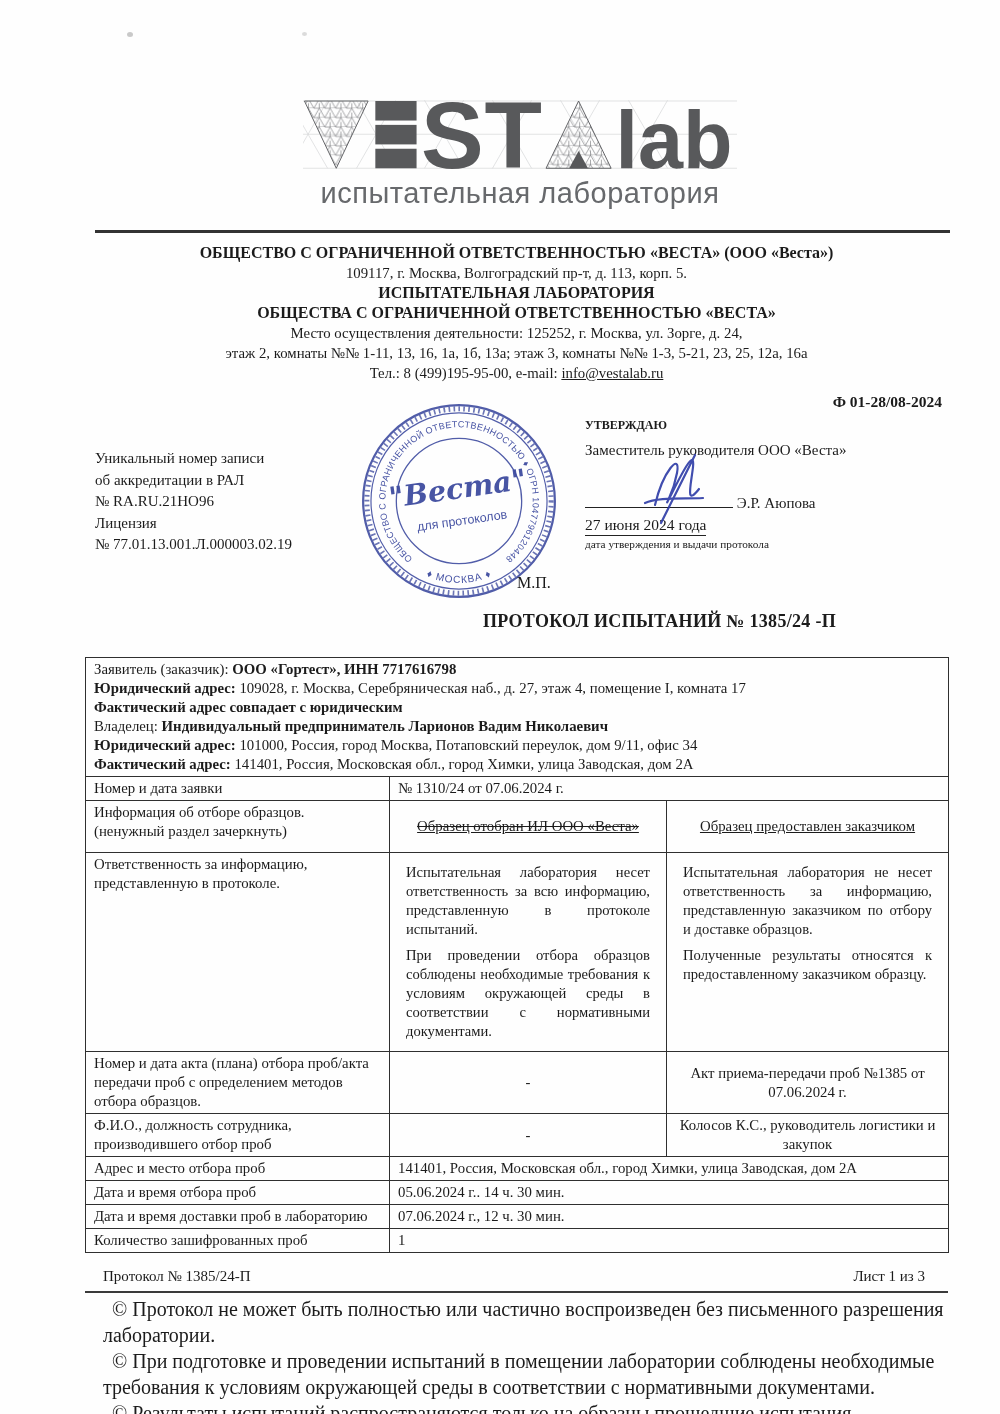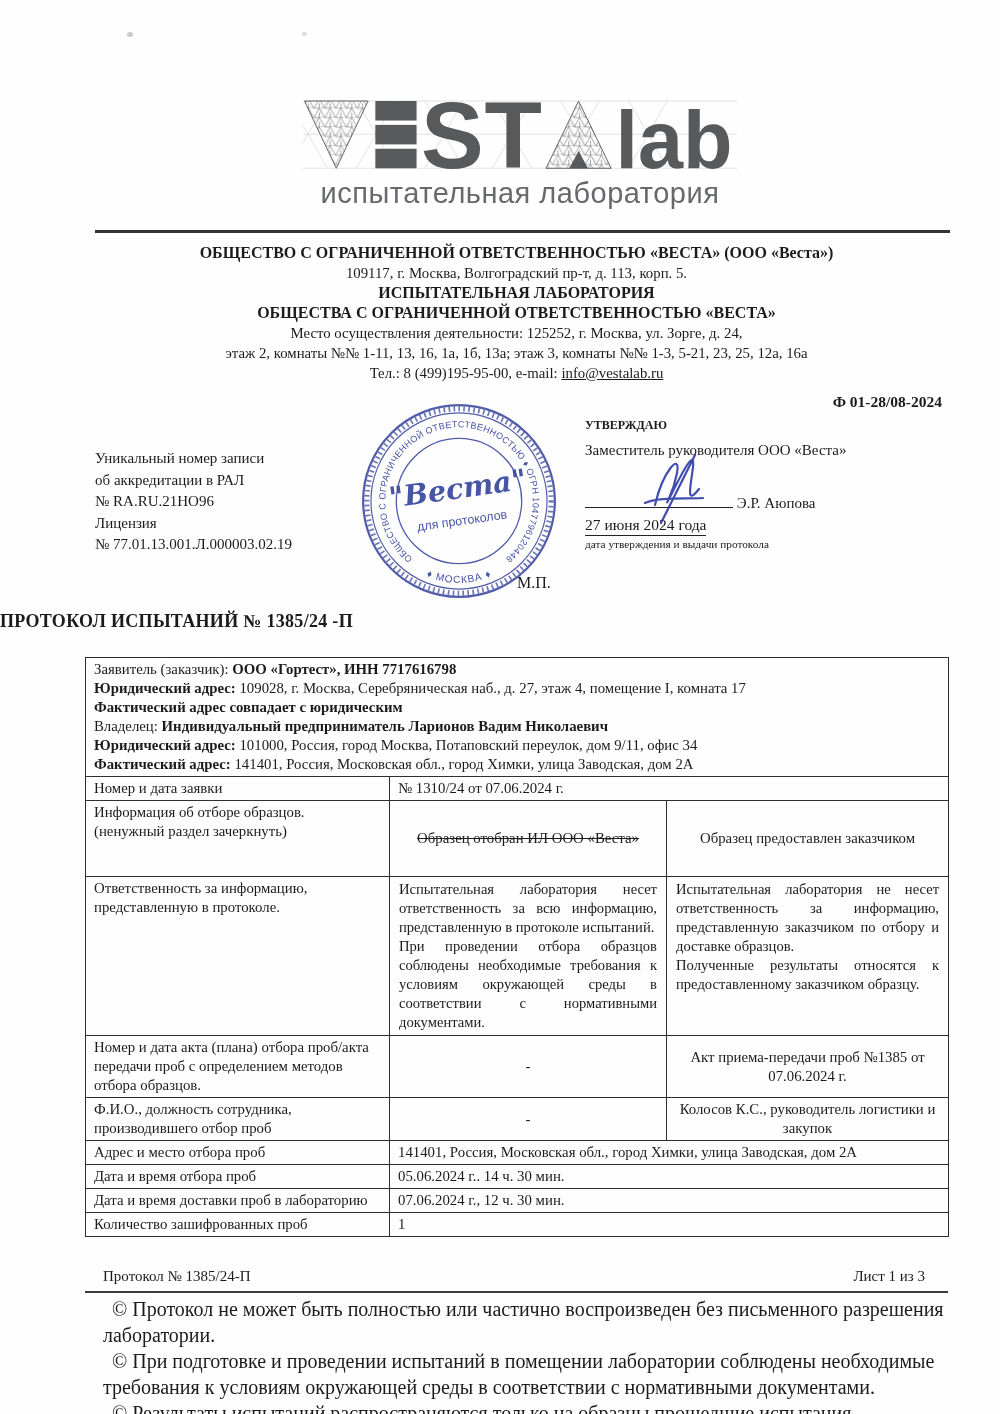--- a/index.html
+++ b/index.html
@@ -40,36 +40,36 @@
   .sig-row { position:relative; margin-top:34px; font-size:15px; white-space:nowrap; }
   .sig-line { display:inline-block; width:148px; border-bottom:1.6px solid #222; height:14px; }
   .sig-scribble { position:absolute; left:52px; top:-52px; width:110px; height:84px; }
   .approval-date {
     display:inline-block; margin-top:4px; font-size:15.5px;
     border-bottom:1.6px solid #222; padding-bottom:1px;
   }
   .date-note { font-size:11.3px; margin-top:2px; color:#222; }
 
   
-  .doc-title { position:absolute; top:611px; left:0; width:836px; text-align:left;
+  .doc-title { position:absolute; top:611px; left:0; width:836px; text-align:right;
                font-weight:bold; font-size:18px; letter-spacing:.3px; }
 
   
   .info-table { position:absolute; top:657px; left:85px; border-collapse:collapse;
                 table-layout:fixed; width:863px; font-size:14.8px; }
   .info-table td { border:1.5px solid #2f2f2f; padding:2px 8px; line-height:19px;
                    vertical-align:top; overflow:hidden; }
   .applicant-cell { line-height:21.5px; padding:4px 8px 5px 8px; }
   .applicant-cell div { white-space:nowrap; }
   .b { font-weight:bold; }
   .cell-center { text-align:center; vertical-align:middle !important; }
   .just { text-align:justify; line-height:18.6px; font-size:14.6px; padding:3px 9px !important; }
-  .just p { margin:0; }
+  .just p { margin:7px; }
   .struck { text-decoration:line-through; }
-  .opt-cell { padding:28px 8px !important; }
+  .opt-cell { padding:16px 8px !important;text-decoration:underline; }
 
   
   .footer-row { position:absolute; top:1268px; left:103px; width:822px;
                 display:flex; justify-content:space-between; font-size:15px; }
   .footer-rule { position:absolute; top:1291px; left:85px; width:863px; height:2px; background:#3a3a3a; }
   .footnotes { position:absolute; top:1296px; left:103px; width:842px; font-size:20px; }
   .footnotes p { margin:0; line-height:26px; text-indent:9px; }
 </style>
 </head>
 <body>

